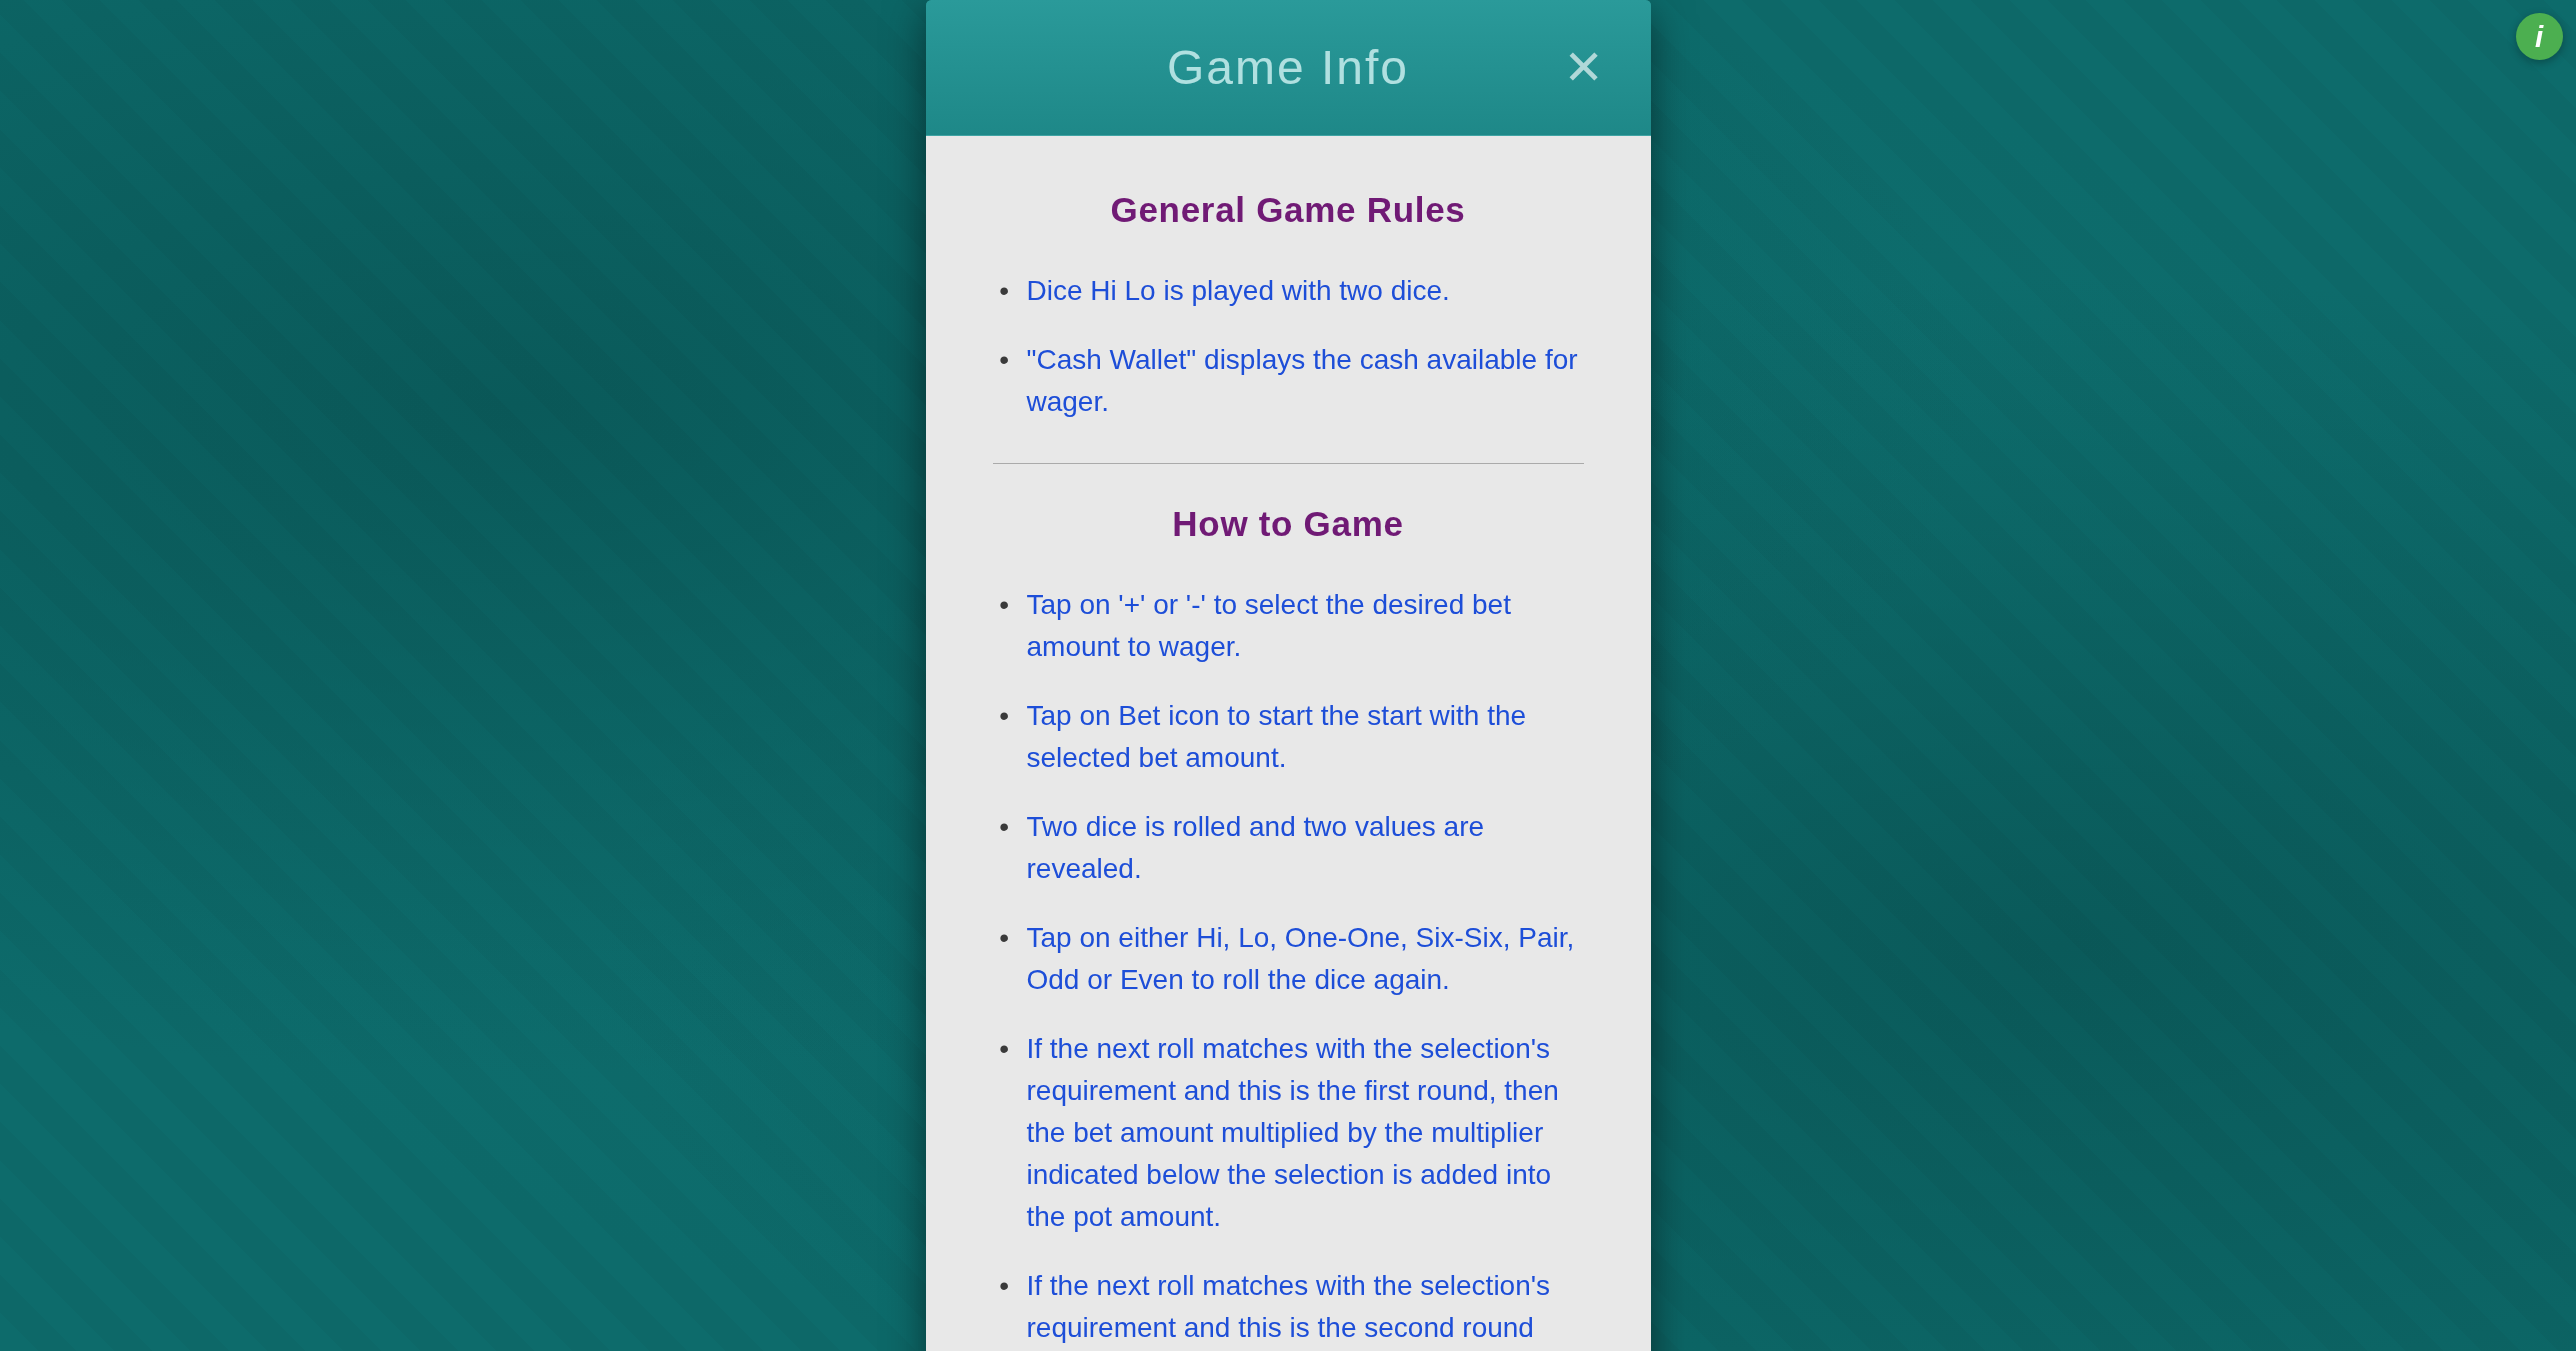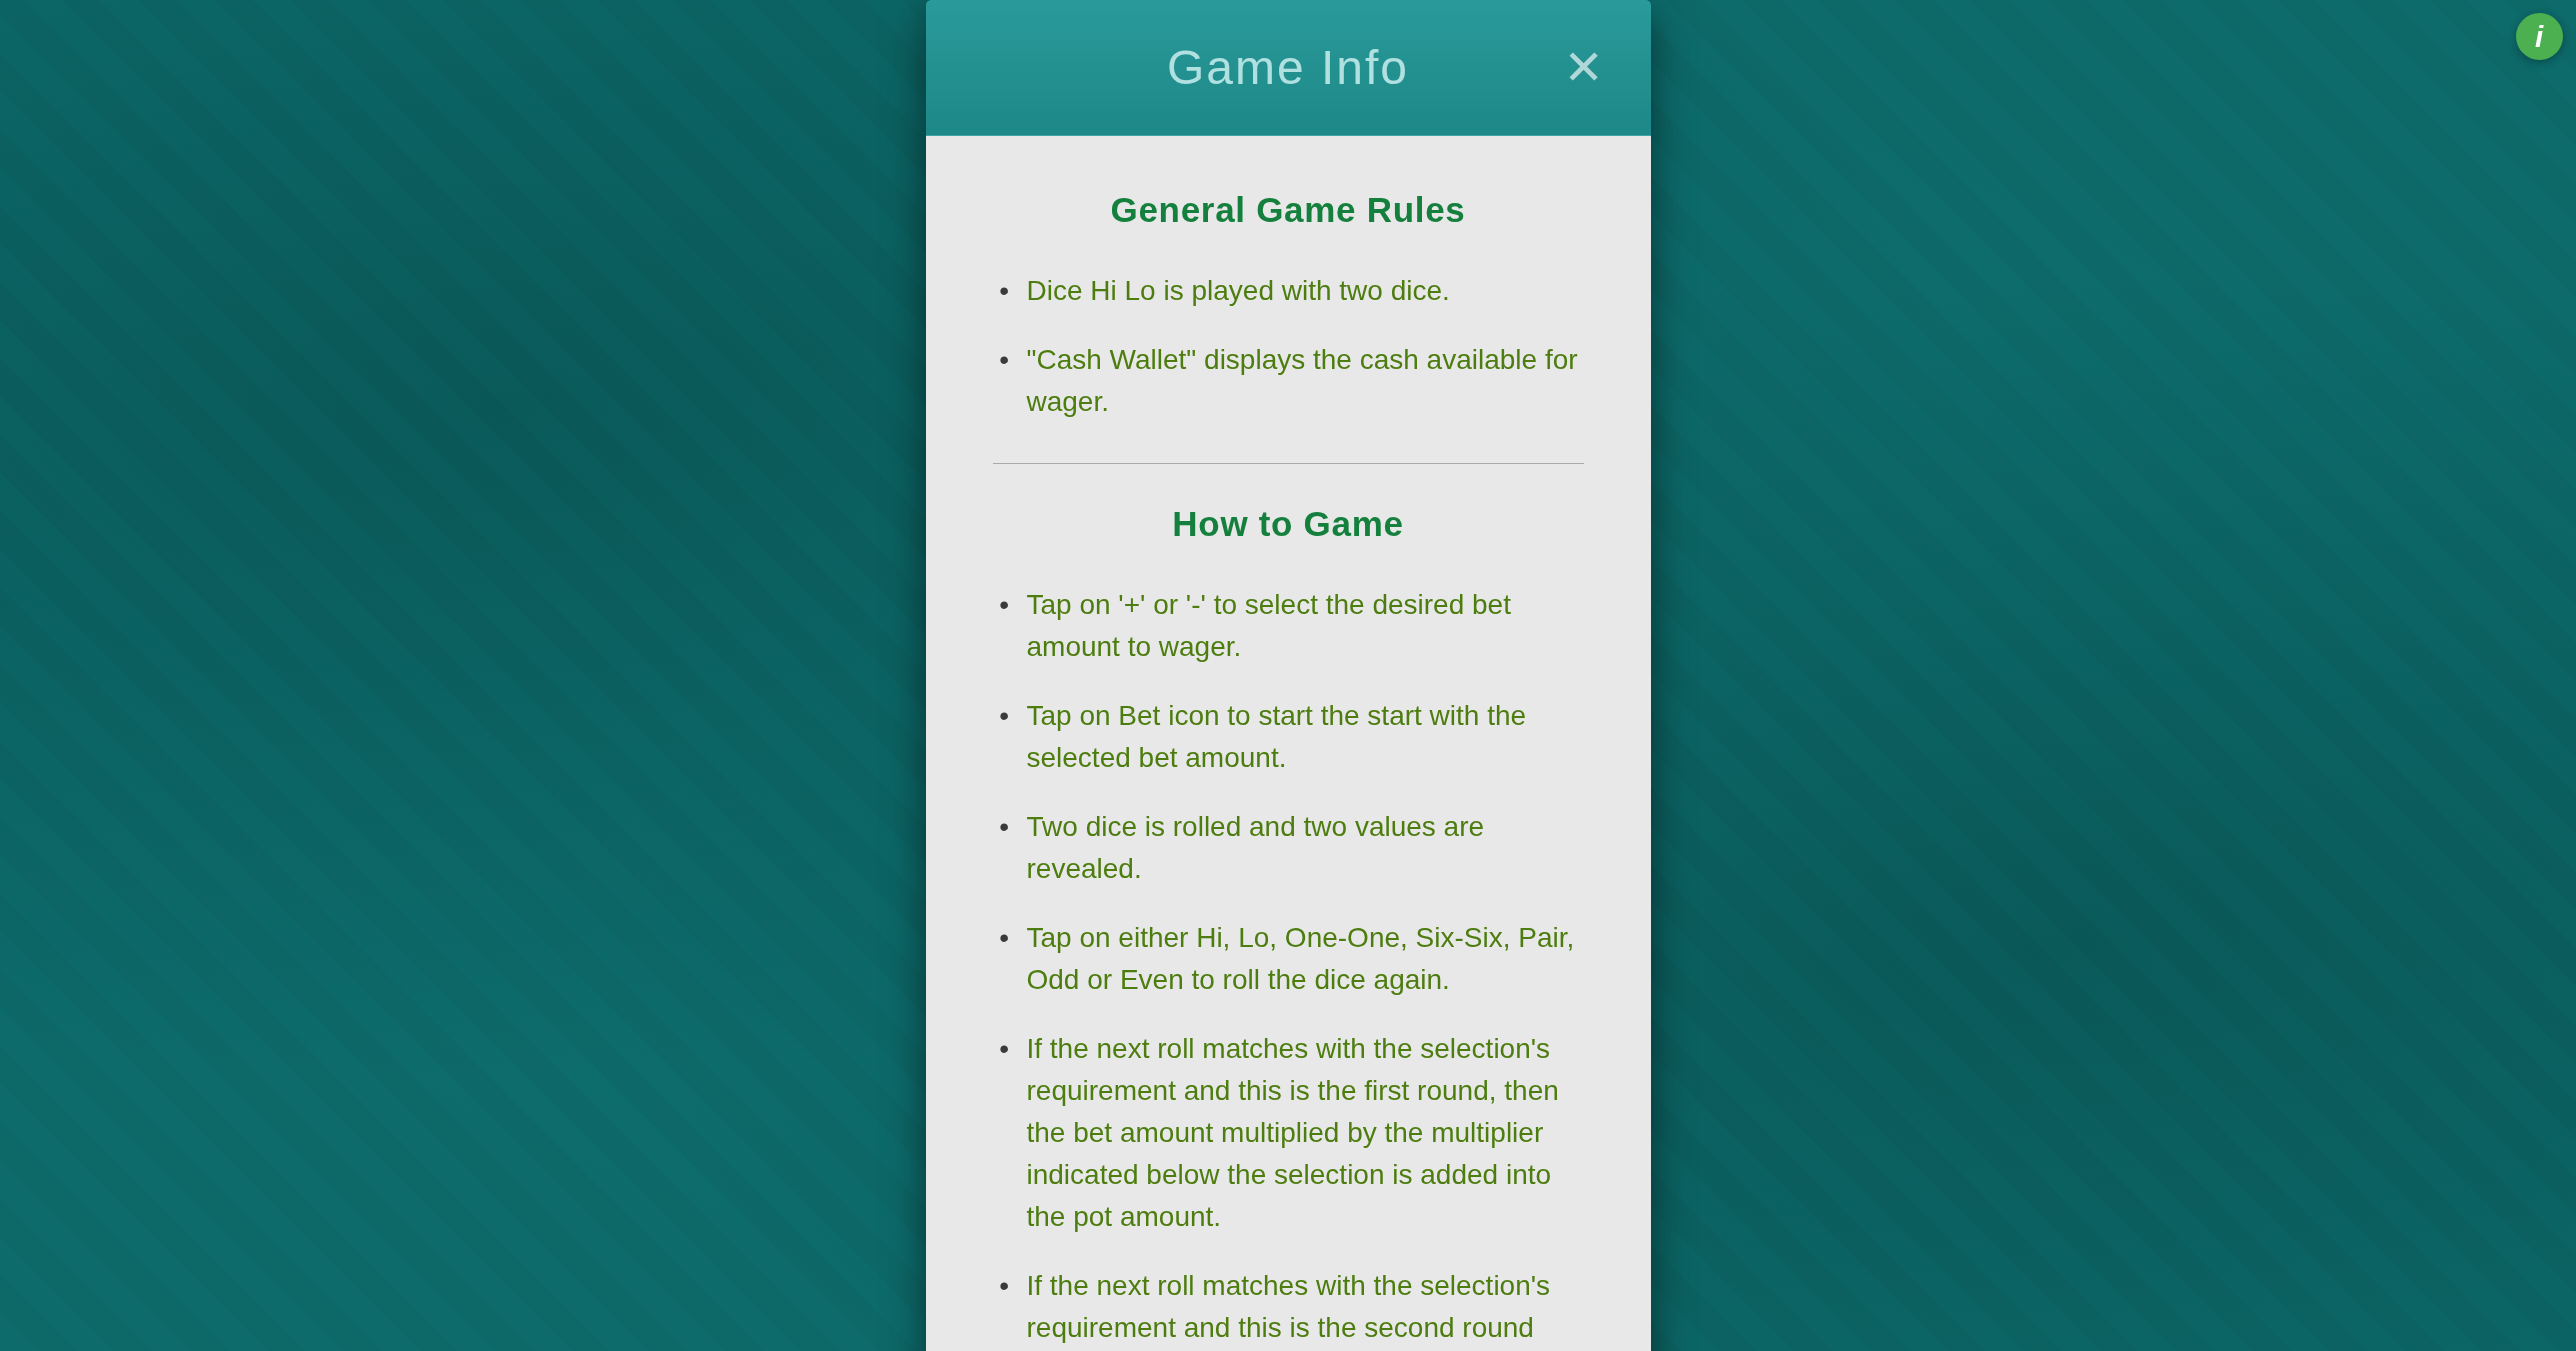--- a/index.html
+++ b/index.html
@@ -91,35 +91,35 @@
       justify-content: center;
       font-weight: 200;
     }
 
     .modal-body {
       background: #e8e8e8;
       padding: 54px 67px;
     }
 
     .section-title {
-      color: #15803d;
+      color: #701a75;
       font-size: 35px;
       font-weight: 600;
       text-align: center;
       margin-bottom: 40px;
       letter-spacing: 0.7px;
     }
 
     .bullet-list {
       list-style: none;
       margin-bottom: 40px;
     }
 
     .bullet-list li {
-      color: #4d7c0f;
+      color: #1d4ed8;
       font-size: 28px;
       line-height: 1.5;
       margin-bottom: 27px;
       padding-left: 34px;
       position: relative;
     }
 
     .bullet-list li::before {
       content: '•';
       position: absolute;

